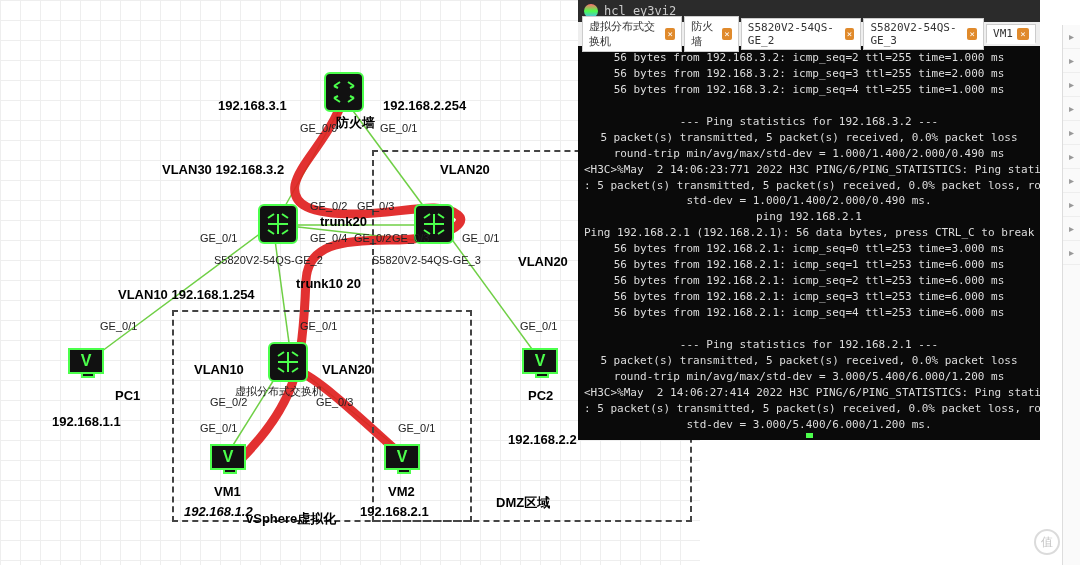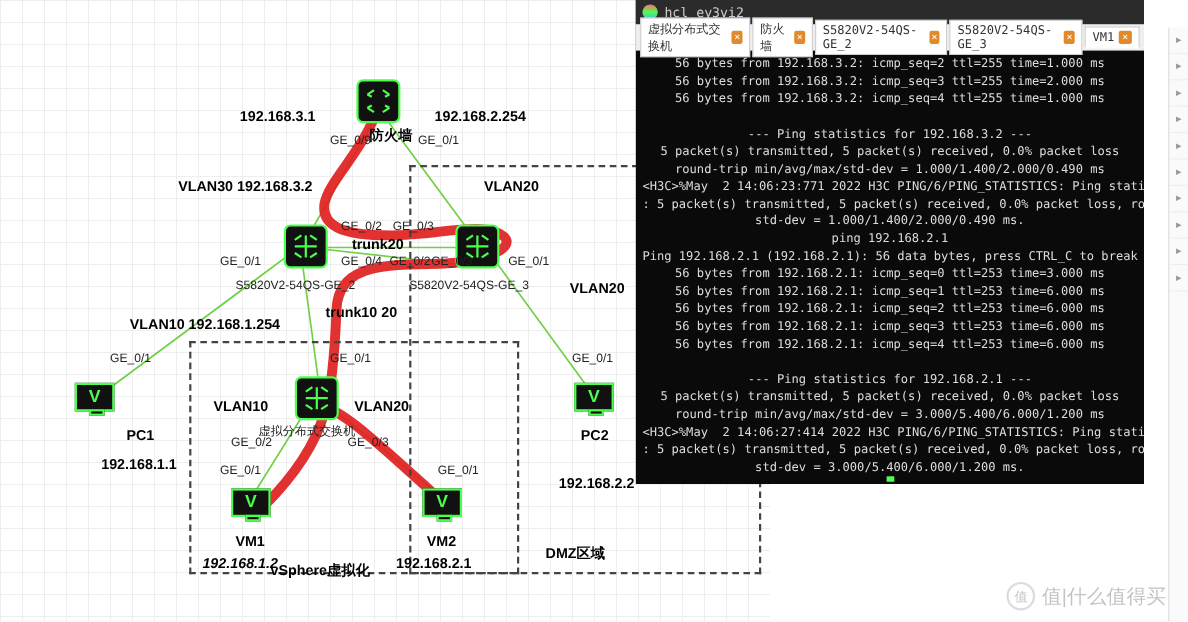--- a/index.html
+++ b/index.html
@@ -61,21 +61,21 @@
     <div class="icon switch-icon">
         <svg viewBox="0 0 32 32">
           <g stroke="#4cff4c" stroke-width="2" fill="none">
             <path d="M6 10l6-4M6 10l4 2M26 10l-6-4M26 10l-4 2M6 22l6 4M6 22l4-2M26 22l-6 4M26 22l-4-2"></path>
           </g>
         </svg>
       </div>
     <div class="label" style="left:12px; top:42px;">防火墙</div>
   </div>
   <div class="label" style="left:218px; top:98px;">192.168.3.1</div>
-  <div class="label" style="left:395px; top:98px;">192.168.2.254</div>
+  <div class="label" style="left:383px; top:98px;">192.168.2.254</div>
   <div class="label small" style="left:300px; top:122px;">GE_0/9</div>
   <div class="label small" style="left:380px; top:122px;">GE_0/1</div>
 
   <div class="label" style="left:162px; top:162px;">VLAN30 192.168.3.2</div>
   <div class="label" style="left:440px; top:162px;">VLAN20</div>
 
   <div class="node" style="left:258px; top:204px;">
     <div class="icon switch-icon">
         <svg viewBox="0 0 32 32">
           <g stroke="#4cff4c" stroke-width="2" fill="none">
@@ -128,21 +128,21 @@
 
   <div class="node" style="left:68px; top:348px;">
     <div class="pc-icon">
         <div class="screen">
           <span>V</span>
         </div>
         <div class="base"></div>
       </div>
     <div class="label" style="left:6px; top:40px;padding-left:41px;">PC1</div>
   </div>
-  <div class="label" style="left:52px; top:414px;margin-left:40px;">192.168.1.1</div>
+  <div class="label" style="left:52px; top:414px;">192.168.1.1</div>
   <div class="label small" style="left:100px; top:320px;">GE_0/1</div>
 
   <div class="node" style="left:522px; top:348px;">
     <div class="pc-icon">
         <div class="screen">
           <span>V</span>
         </div>
         <div class="base"></div>
       </div>
     <div class="label" style="left:6px; top:40px;">PC2</div>
@@ -240,14 +240,13 @@
     <div>▸</div>
     <div>▸</div>
     <div>▸</div>
     <div>▸</div>
     <div>▸</div>
     <div>▸</div>
 </div>
 
 <div class="watermark">
   <div class="circ">值</div>
-    <span>值|什么值得买</span>
 </div>
 
 </body></html>

